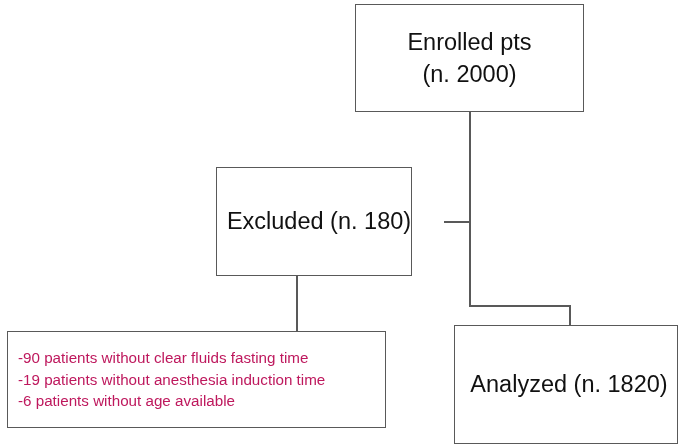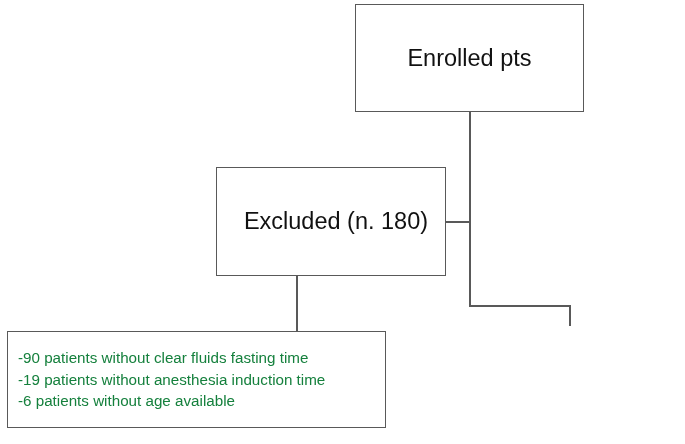--- a/index.html
+++ b/index.html
@@ -44,21 +44,21 @@
     top: 4px;
     width: 229px;
     height: 108px;
     align-items: center;
   }
   #node-enrolled .node-title { font-size: 23.5px; }
 
   #node-excluded {
     left: 216px;
     top: 167px;
-    width: 230px;
+    width: 196px;
     height: 109px;
     align-items: center;
     padding-left: 14px;
     padding-right: 4px;
   }
   #node-excluded .node-title { font-size: 23.5px; }
 
   #node-analyzed {
     left: 454px;
     top: 325px;
@@ -74,21 +74,21 @@
     top: 331px;
     width: 379px;
     height: 97px;
     justify-content: center;
     align-items: flex-start;
     padding: 4px 0 4px 10px;
   }
   .reason-line {
     font-size: 15.2px;
     line-height: 21.6px;
-    color: #15803d;
+    color: #be185d;
     white-space: nowrap;
     text-align: left;
   }
 
   
   .conn {
     position: absolute;
     background: #595959;
     z-index: 1;
   }
@@ -112,26 +112,30 @@
 <div id="flow-canvas">
 
   <div class="conn conn-v" id="conn-trunk-main"></div>
   <div class="conn conn-h" id="conn-branch-excluded"></div>
   <div class="conn conn-h" id="conn-jog-analyzed"></div>
   <div class="conn conn-v" id="conn-drop-analyzed"></div>
   <div class="conn conn-v" id="conn-drop-reasons"></div>
 
   <div class="node centered" id="node-enrolled">
     <div class="node-title">Enrolled pts</div>
+    <div class="node-title">(n. 2000)</div>
   </div>
 
   <div class="node centered" id="node-excluded">
     <div class="node-title">Excluded (n. 180)</div>
   </div>
 
   <div class="node" id="node-exclusion-list">
     <div class="reason-line">-90 patients without clear fluids fasting time</div>
     <div class="reason-line">-19 patients without anesthesia induction time</div>
     <div class="reason-line">-6 patients without age available</div>
   </div>
 
+  <div class="node centered" id="node-analyzed">
+    <div class="node-title">Analyzed (n. 1820)</div>
+  </div>
 
 </div>
 
 </body></html>

